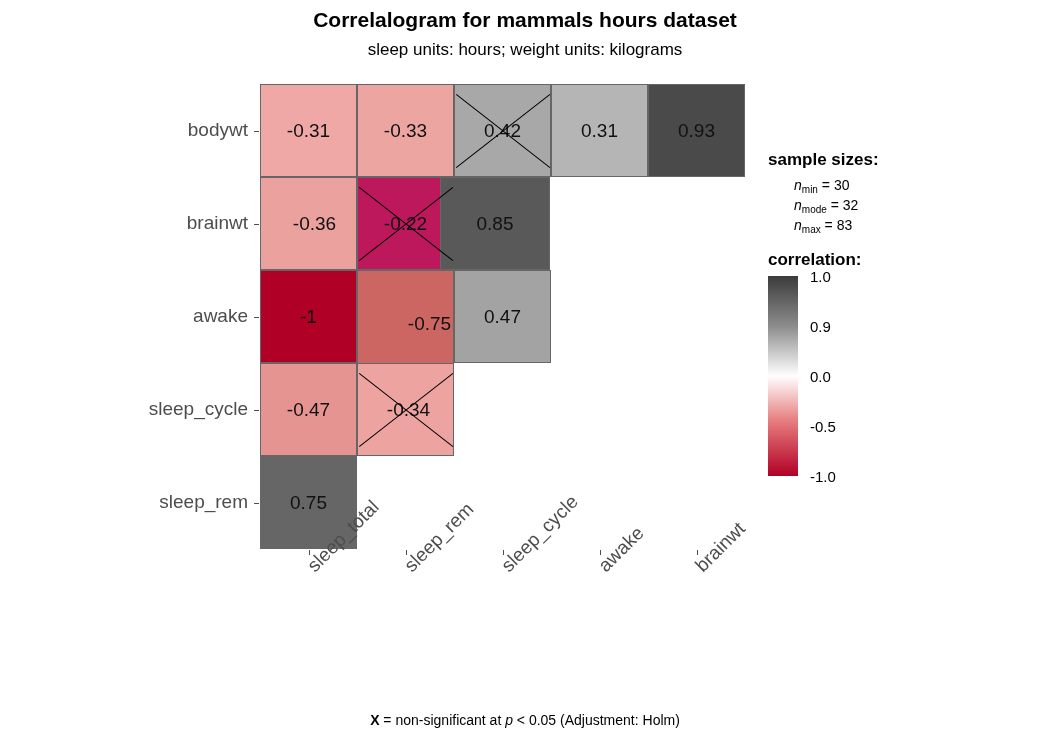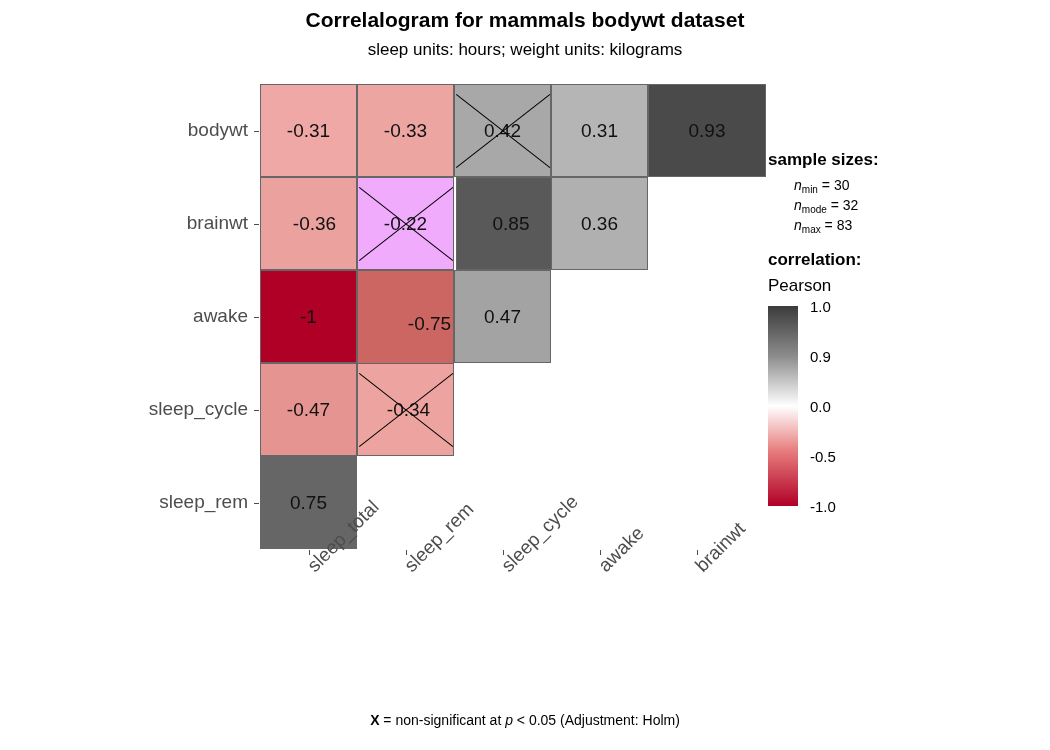--- a/index.html
+++ b/index.html
@@ -166,50 +166,47 @@
     font-size: 15px;
     color: #000;
     transform: translateY(-50%);
   }
 </style>
 </head>
 <body>
 
 <div id="root">
 
-  <div class="title">Correlalogram for mammals bodywt dataset</div>
+  <div class="title">Correlalogram for mammals hours dataset</div>
   <div class="subtitle">sleep units: hours; weight units: kilograms</div>
 
   <div id="plot">
       <div class="cell" style="left: 0px; top: 0px; width: 97px; height: 93px; background: rgb(239, 168, 165);">
         <span class="val">-0.31</span>
       </div>
       <div class="cell" style="left: 97px; top: 0px; width: 97px; height: 93px; background: rgb(237, 165, 162);">
         <span class="val">-0.33</span>
       </div>
       <div class="cell cross" style="left: 194px; top: 0px; width: 97px; height: 93px; background: rgb(168, 168, 168);">
         <span class="val">0.42</span>
       </div>
       <div class="cell" style="left: 291px; top: 0px; width: 97px; height: 93px; background: rgb(181, 181, 181);">
         <span class="val">0.31</span>
       </div>
-      <div class="cell" style="left: 388px; top: 0px; width: 118px; height: 93px; background: rgb(74, 74, 74);">
+      <div class="cell" style="left: 388px; top: 0px; width: 97px; height: 93px; background: rgb(74, 74, 74);">
         <span class="val">0.93</span>
       </div>
       <div class="cell" style="left: 0px; top: 93px; width: 97px; height: 93px; background: rgb(235, 162, 159); padding-left: 12px;">
         <span class="val">-0.36</span>
       </div>
-      <div class="cell cross" style="left: 97px; top: 93px; width: 97px; height: 93px; background: #f0abfc;">
+      <div class="cell cross" style="left: 97px; top: 93px; width: 97px; height: 93px; background: #be185d;">
         <span class="val">-0.22</span>
       </div>
-      <div class="cell" style="left: 196px; top: 93px; width: 110px; height: 93px; background: rgb(89, 89, 89); justify-content: center;">
+      <div class="cell" style="left: 180px; top: 93px; width: 110px; height: 93px; background: rgb(89, 89, 89); justify-content: center;">
         <span class="val">0.85</span>
-      </div>
-      <div class="cell" style="left: 291px; top: 93px; width: 97px; height: 93px; background: rgb(176, 176, 176);">
-        <span class="val">0.36</span>
       </div>
       <div class="cell" style="left: 0px; top: 186px; width: 97px; height: 93px; background: rgb(177, 0, 38);">
         <span class="val">-1</span>
       </div>
       <div class="cell" style="left: 97px; top: 186px; width: 97px; height: 108px; background: rgb(204, 102, 99); padding-left: 48px;">
         <span class="val">-0.75</span>
       </div>
       <div class="cell" style="left: 194px; top: 186px; width: 97px; height: 93px; background: rgb(163, 163, 163);">
         <span class="val">0.47</span>
       </div>
@@ -245,21 +242,20 @@
     </div>
 
   <div id="legend">
     <div class="leg-title">sample sizes:</div>
     <div class="n-list">
       <div><i>n</i><span class="sub">min</span><span> = 30</span></div>
       <div><i>n</i><span class="sub">mode</span><span> = 32</span></div>
       <div><i>n</i><span class="sub">max</span><span> = 83</span></div>
     </div>
     <div class="leg-title" style="margin-top:14px">correlation:</div>
-    <div class="leg-sub">Pearson</div>
     <div id="grad-wrap">
       <div id="grad"></div>
     <div class="grad-tick" style="top: 0px;"></div>
         <div class="grad-lbl" style="top: 0px;">1.0</div>
         <div class="grad-tick" style="top: 50px;"></div>
         <div class="grad-lbl" style="top: 50px;">0.9</div>
         <div class="grad-tick" style="top: 100px;"></div>
         <div class="grad-lbl" style="top: 100px;">0.0</div>
         <div class="grad-tick" style="top: 150px;"></div>
         <div class="grad-lbl" style="top: 150px;">-0.5</div>

